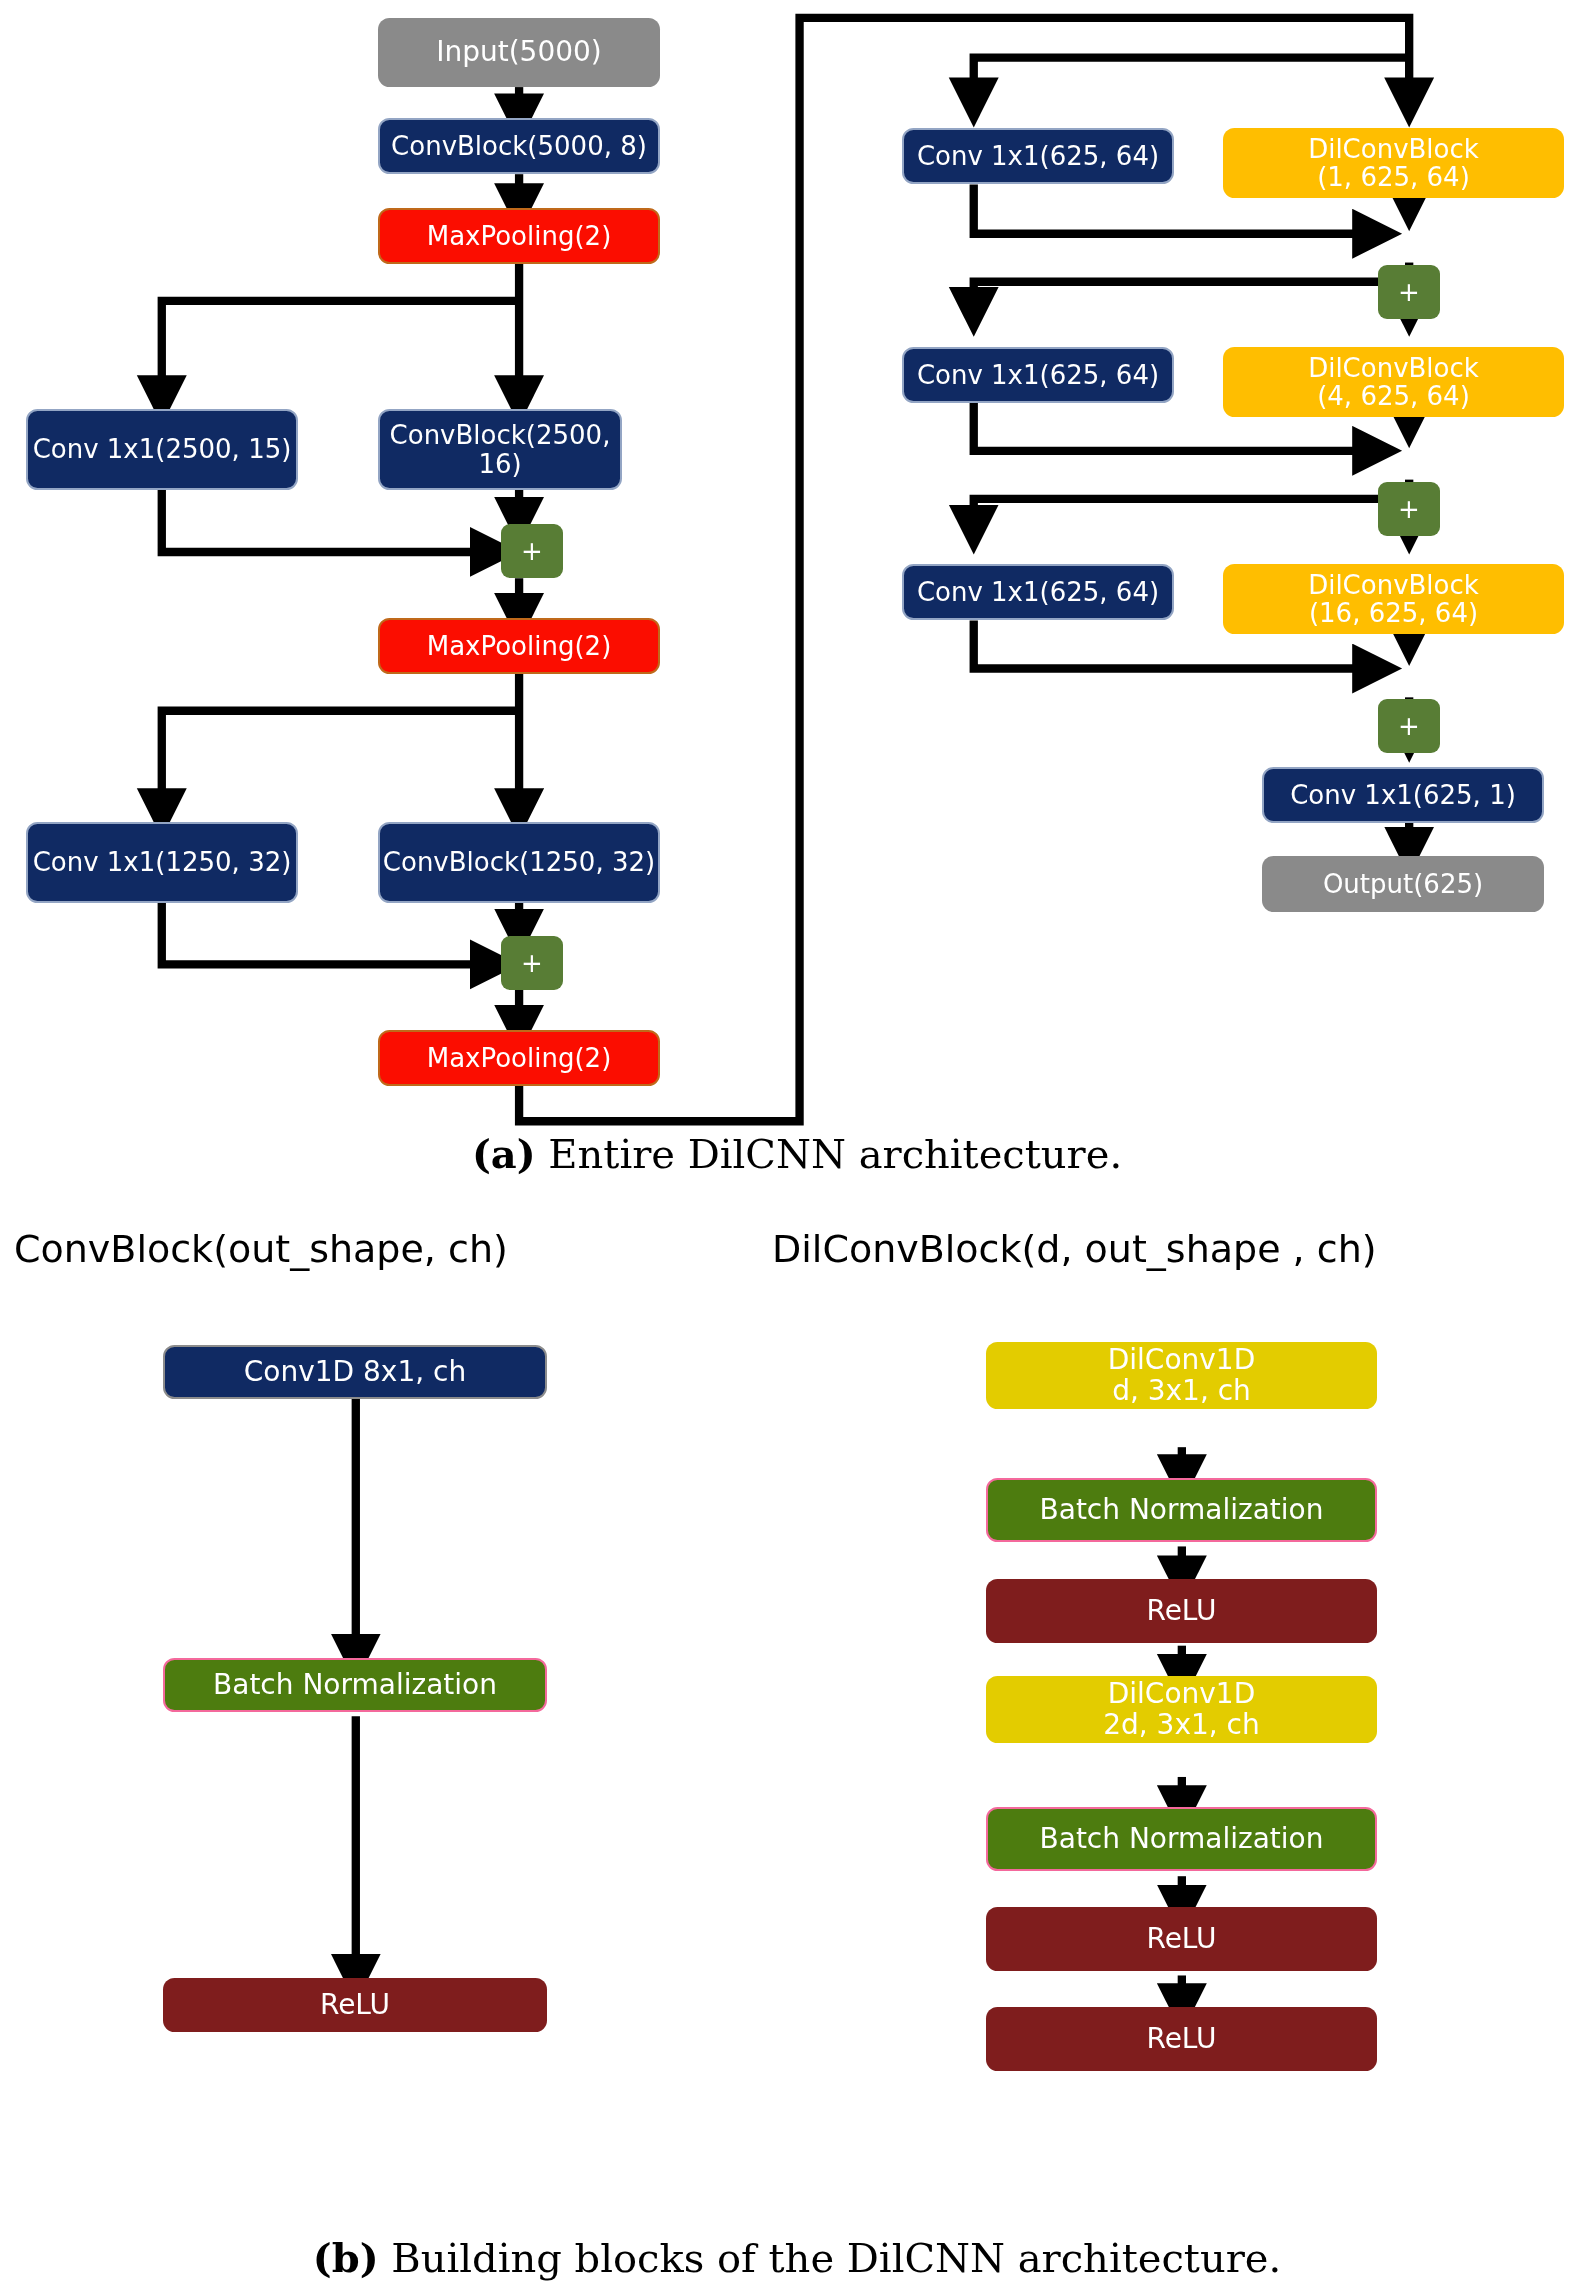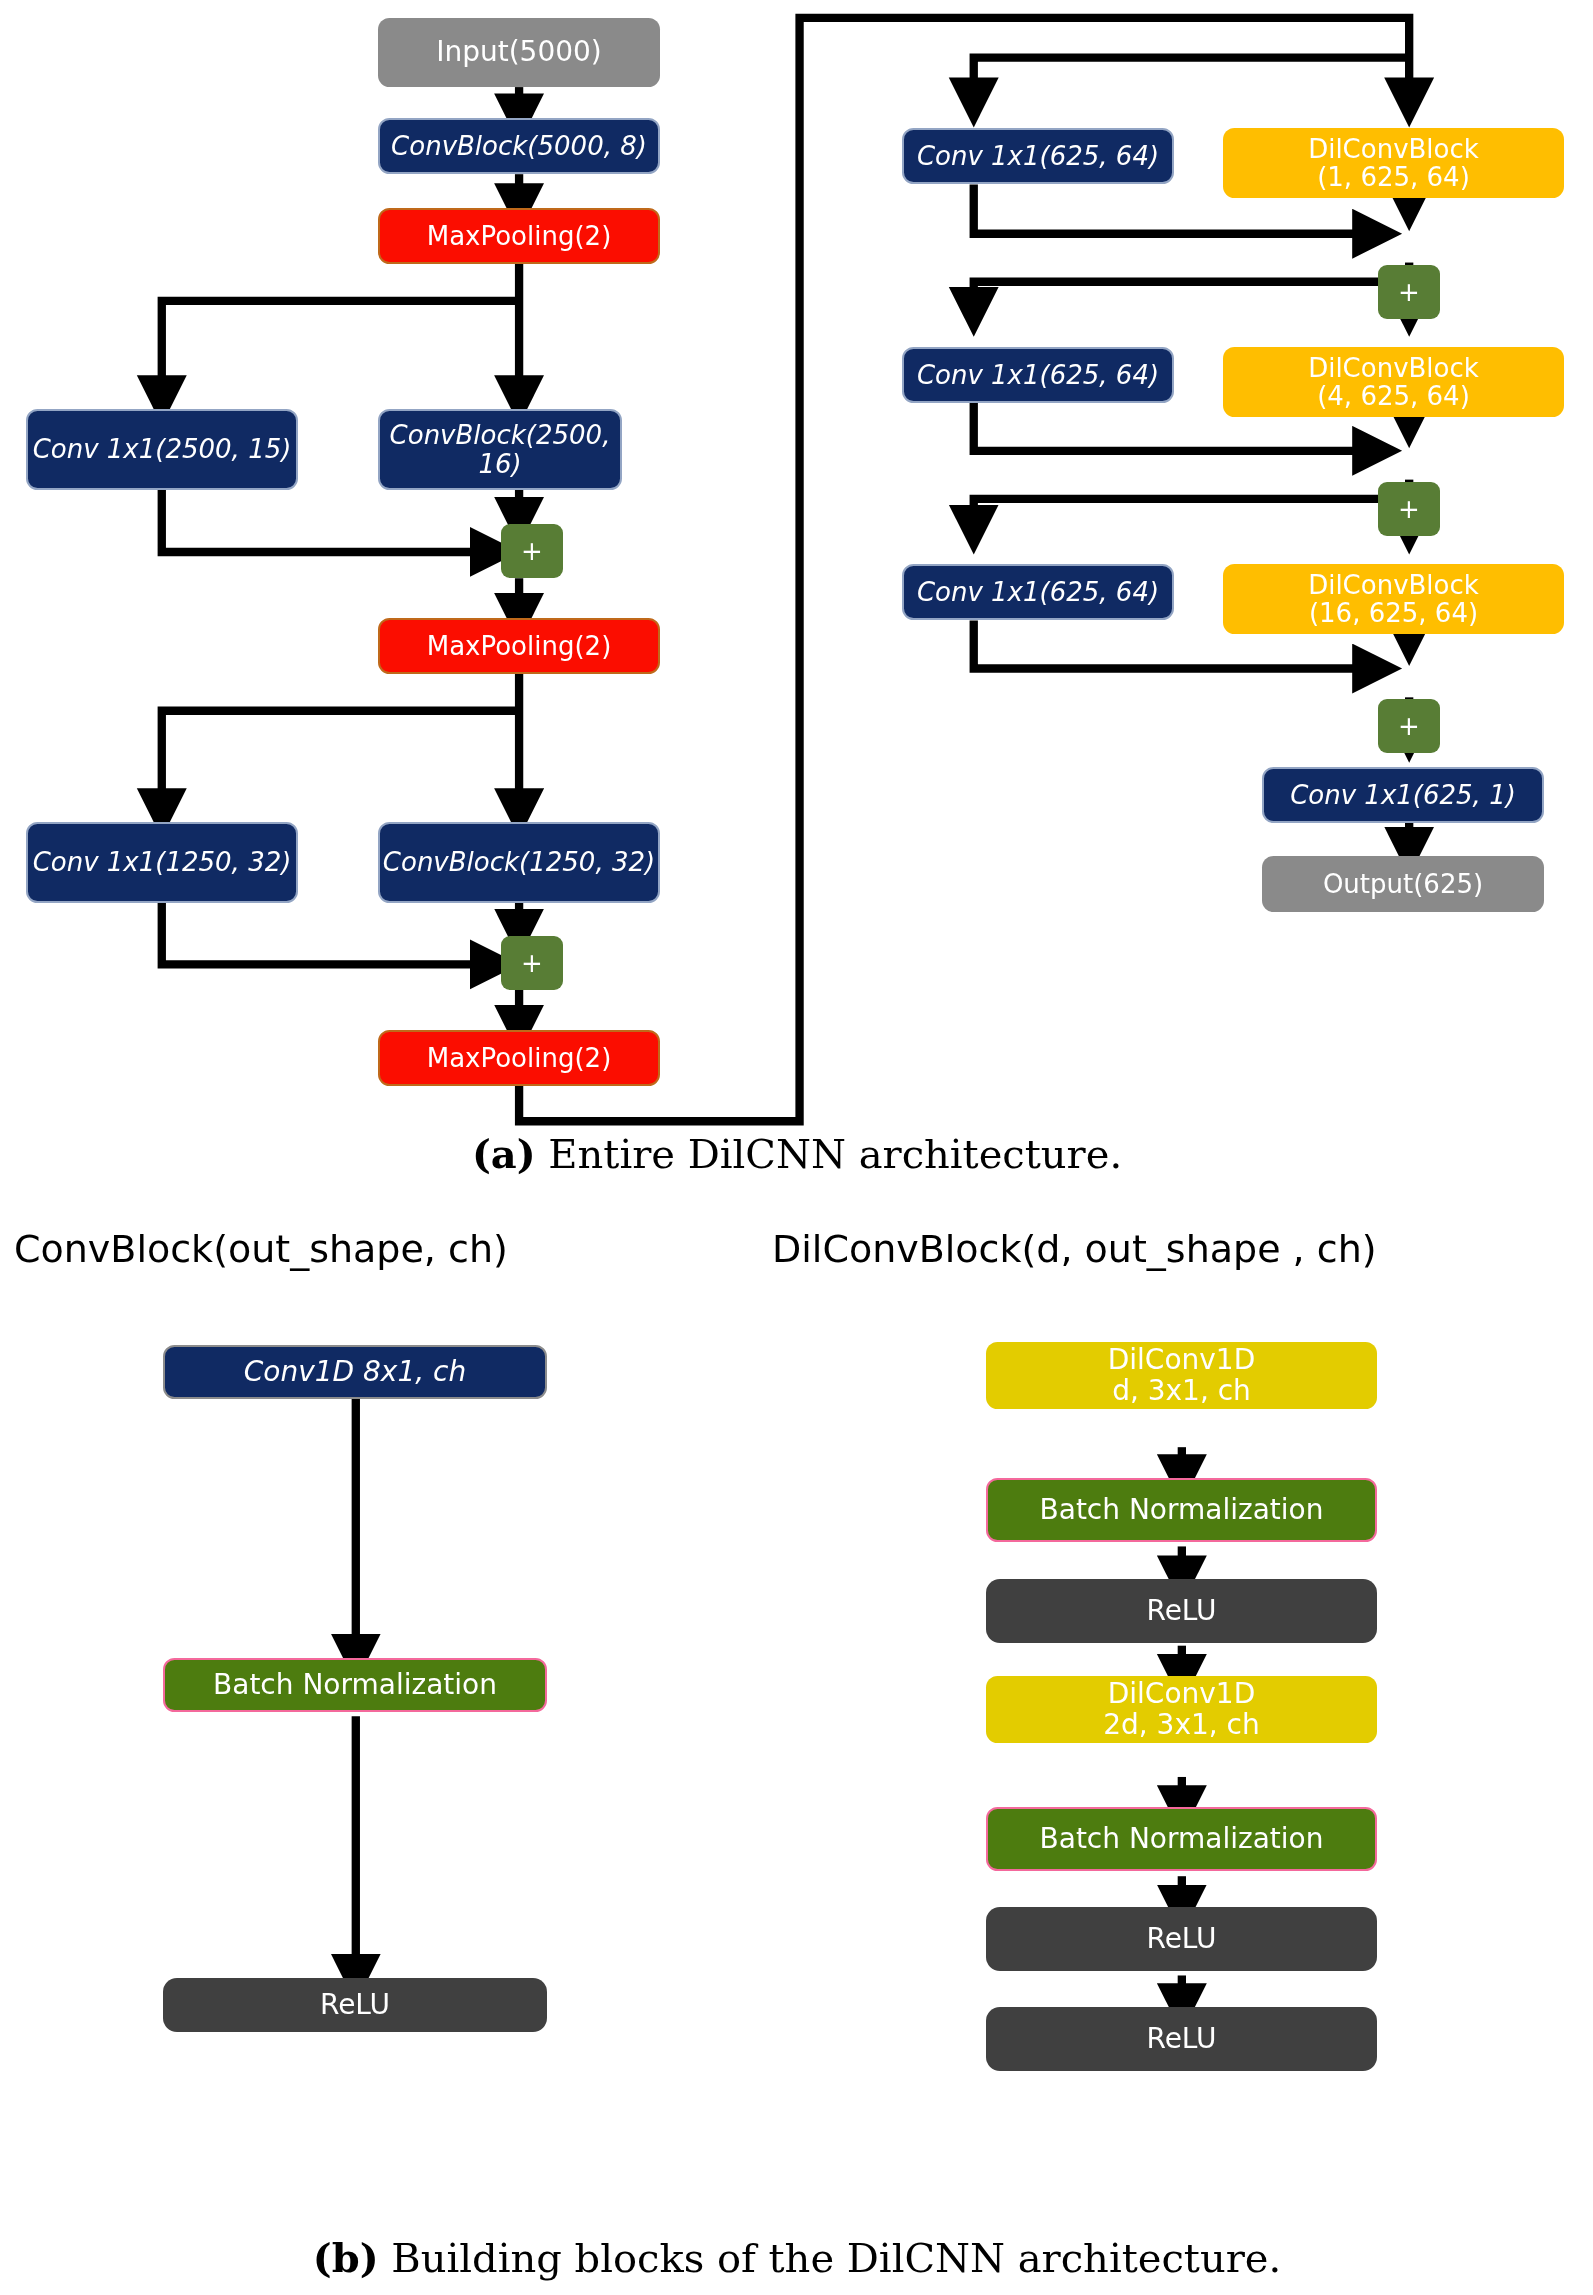--- a/index.html
+++ b/index.html
@@ -13,25 +13,25 @@
     text-align:center;
     color:#ffffff;
     border-radius:11.5px;
     box-sizing:border-box;
     line-height:1.08;
     font-family:"DejaVu Sans",sans-serif;
     white-space:pre-line;
     z-index:3;
   }
   .n-gray{background:#8a8a8a;}
-  .n-navy{background:#102a63;border:2.6px solid #93a5c4;font-style:italic;}
+  .n-navy{background:#102a63;border:2.6px solid #93a5c4;}
   .n-red{background:#fb0d00;border:2.6px solid #c0691a;}
   .n-amber{background:#ffbe00;}
   .n-yellow{background:#e3cc00;}
-  .n-green{background:#404040;border-radius:14px;}
+  .n-green{background:#7f1d1d;}
   .n-crimson{background:#4d7c0f;border:2.6px solid #f4699c;}
   .n-add{background:#587d35;border-radius:9px;}
 
   .cap{
     position:absolute;
     font-family:"DejaVu Serif",serif;
     color:#000;
     text-align:center;
     width:100%;
     left:0;

